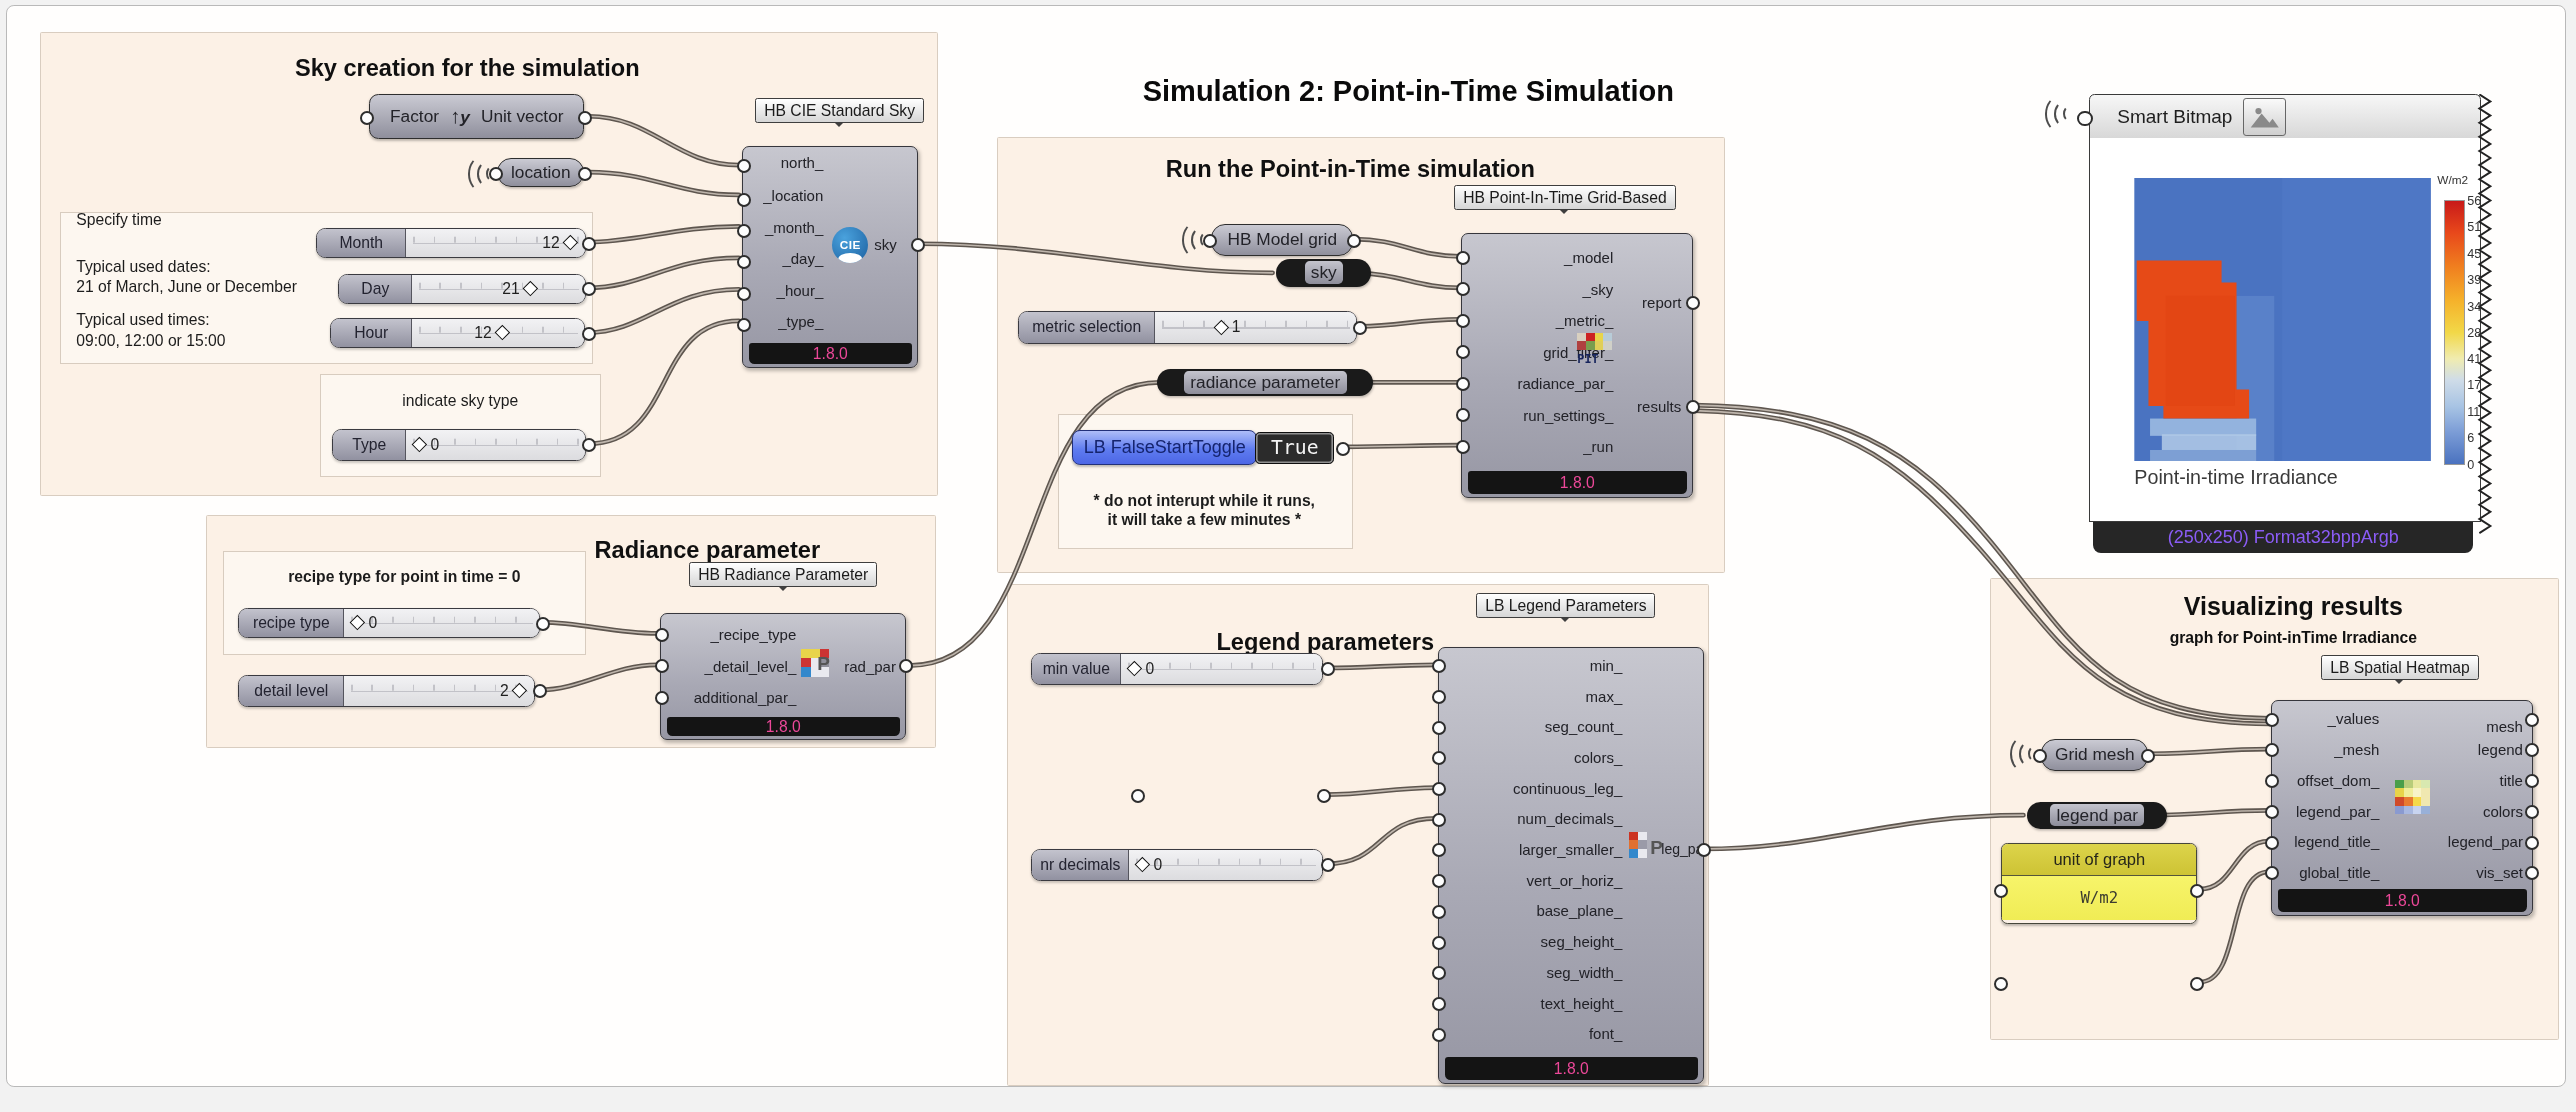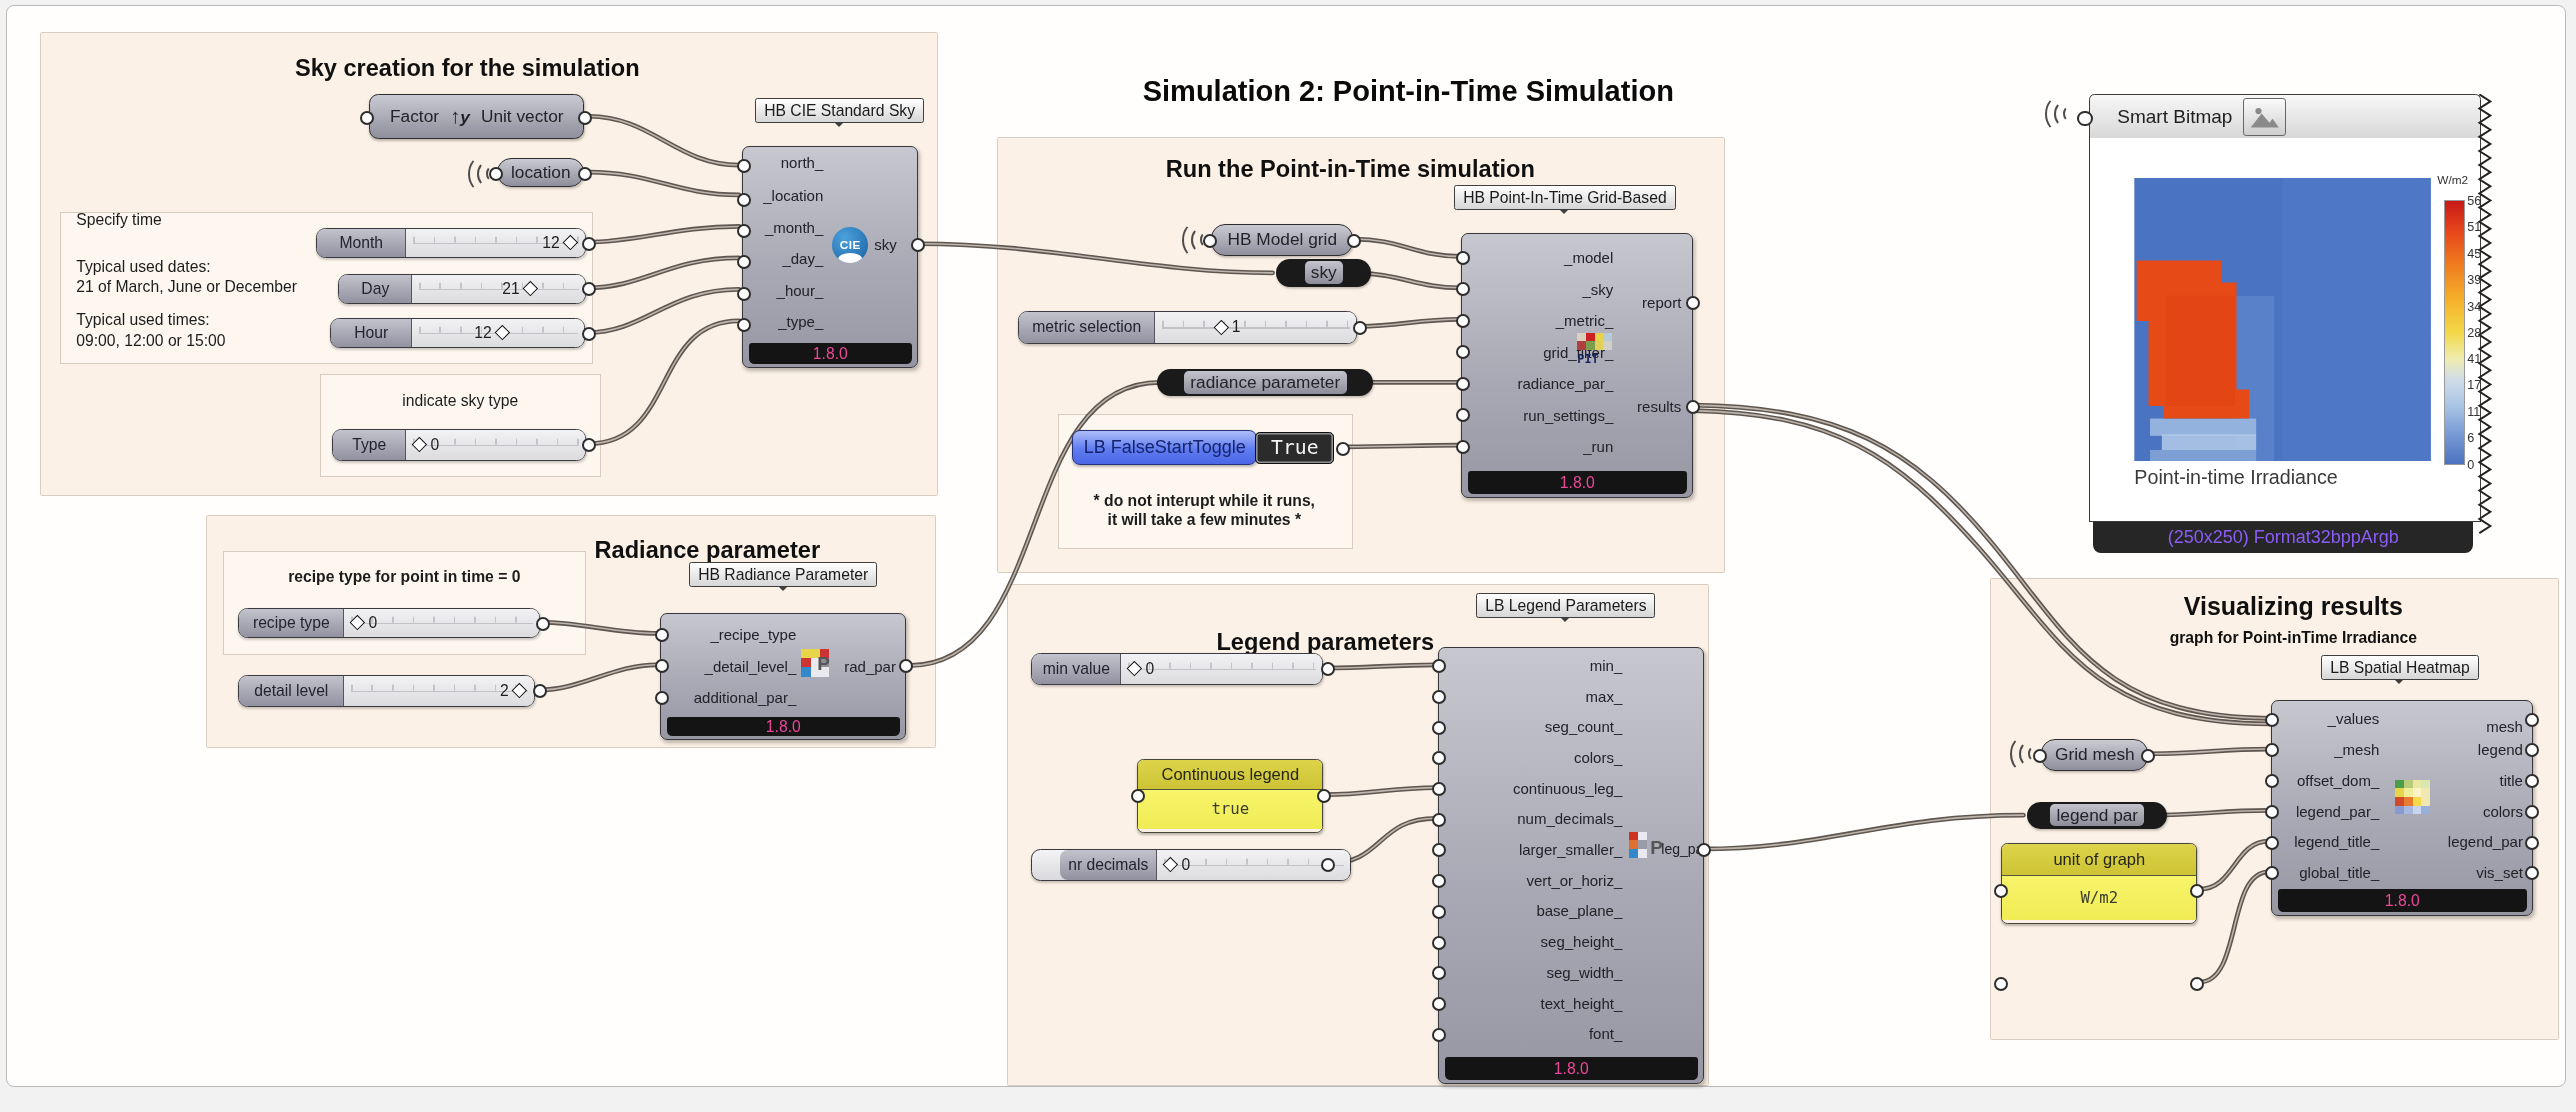--- a/index.html
+++ b/index.html
@@ -399,28 +399,24 @@
     <div class="slabel" style="width:88px;">min value</div>
     <div class="strack">
       <span class="sval" style="left:7.9px;">
           <span class="diamond"></span>
           <span>0</span>
         </span>
     </div>
   </div>
   <div class="nub" style="left:1314px;top:656px;"></div>
 
-  <div class="ypanel" style="left:1130px;top:753px;width:184px;height:72px;">
-    <div class="yhead" style="height:29px;">Continuous legend</div>
-    <div class="ybody" style="height:39px;">true</div>
-  </div>
   <div class="nub" style="left:1124px;top:783px;"></div>
   <div class="nub" style="left:1310px;top:783px;"></div>
 
-  <div class="slider" style="left:1024px;top:843px;width:290px;height:30px;padding-left:28px;">
+  <div class="slider" style="left:1024px;top:843px;width:290px;height:30px;">
     <div class="slabel" style="width:96px;">nr decimals</div>
     <div class="strack">
       <span class="sval" style="left:7.9px;">
           <span class="diamond"></span>
           <span>0</span>
         </span>
     </div>
   </div>
   <div class="nub" style="left:1314px;top:852px;"></div>
 

